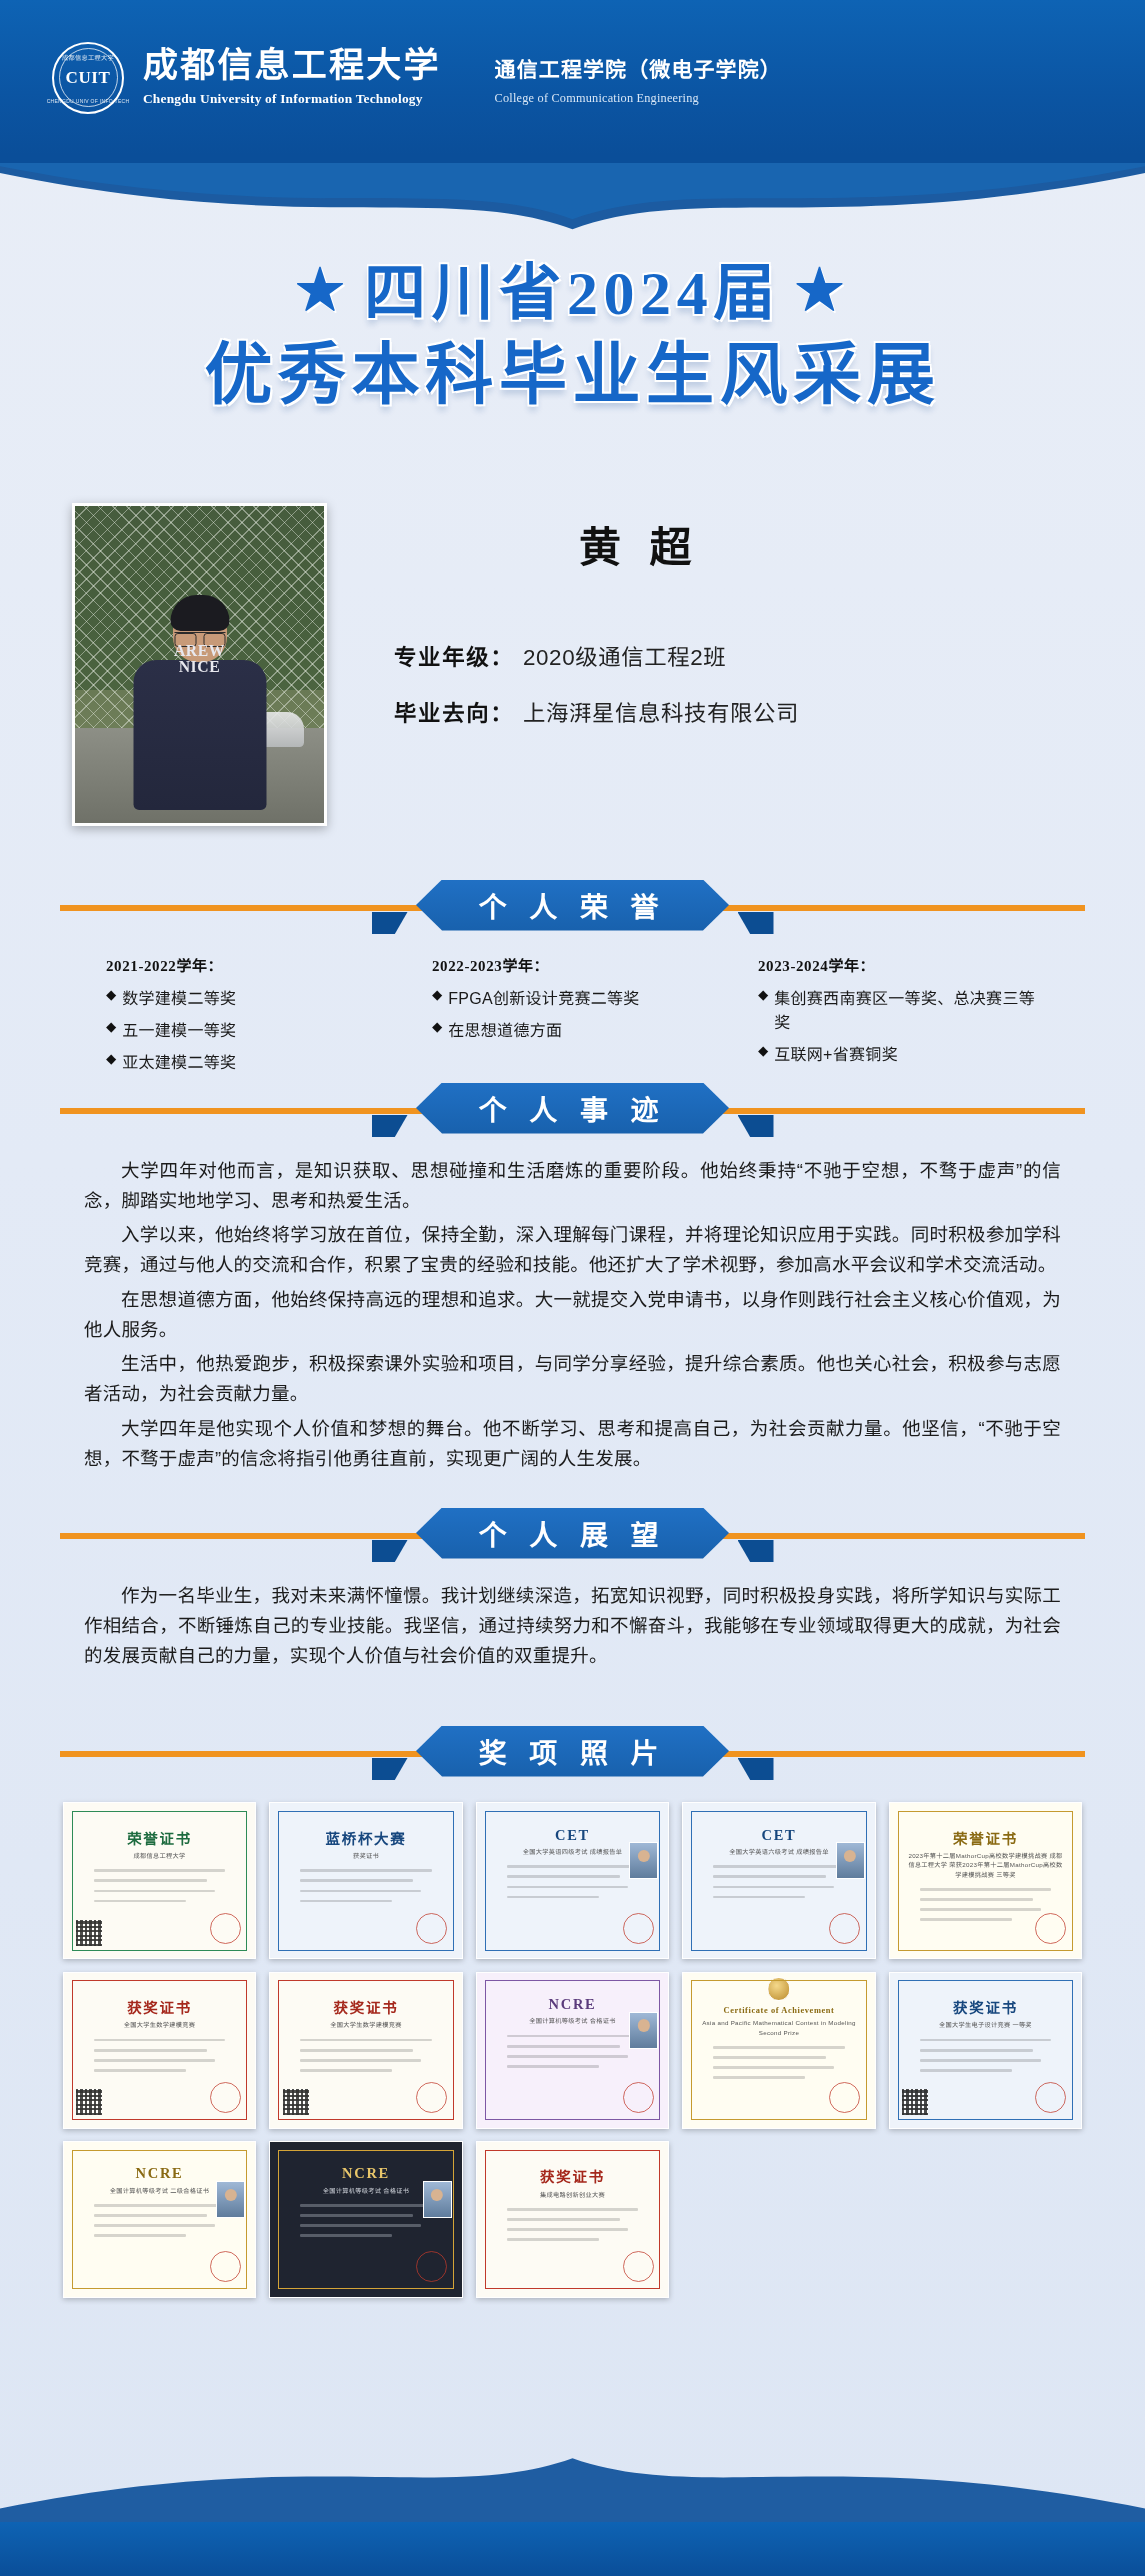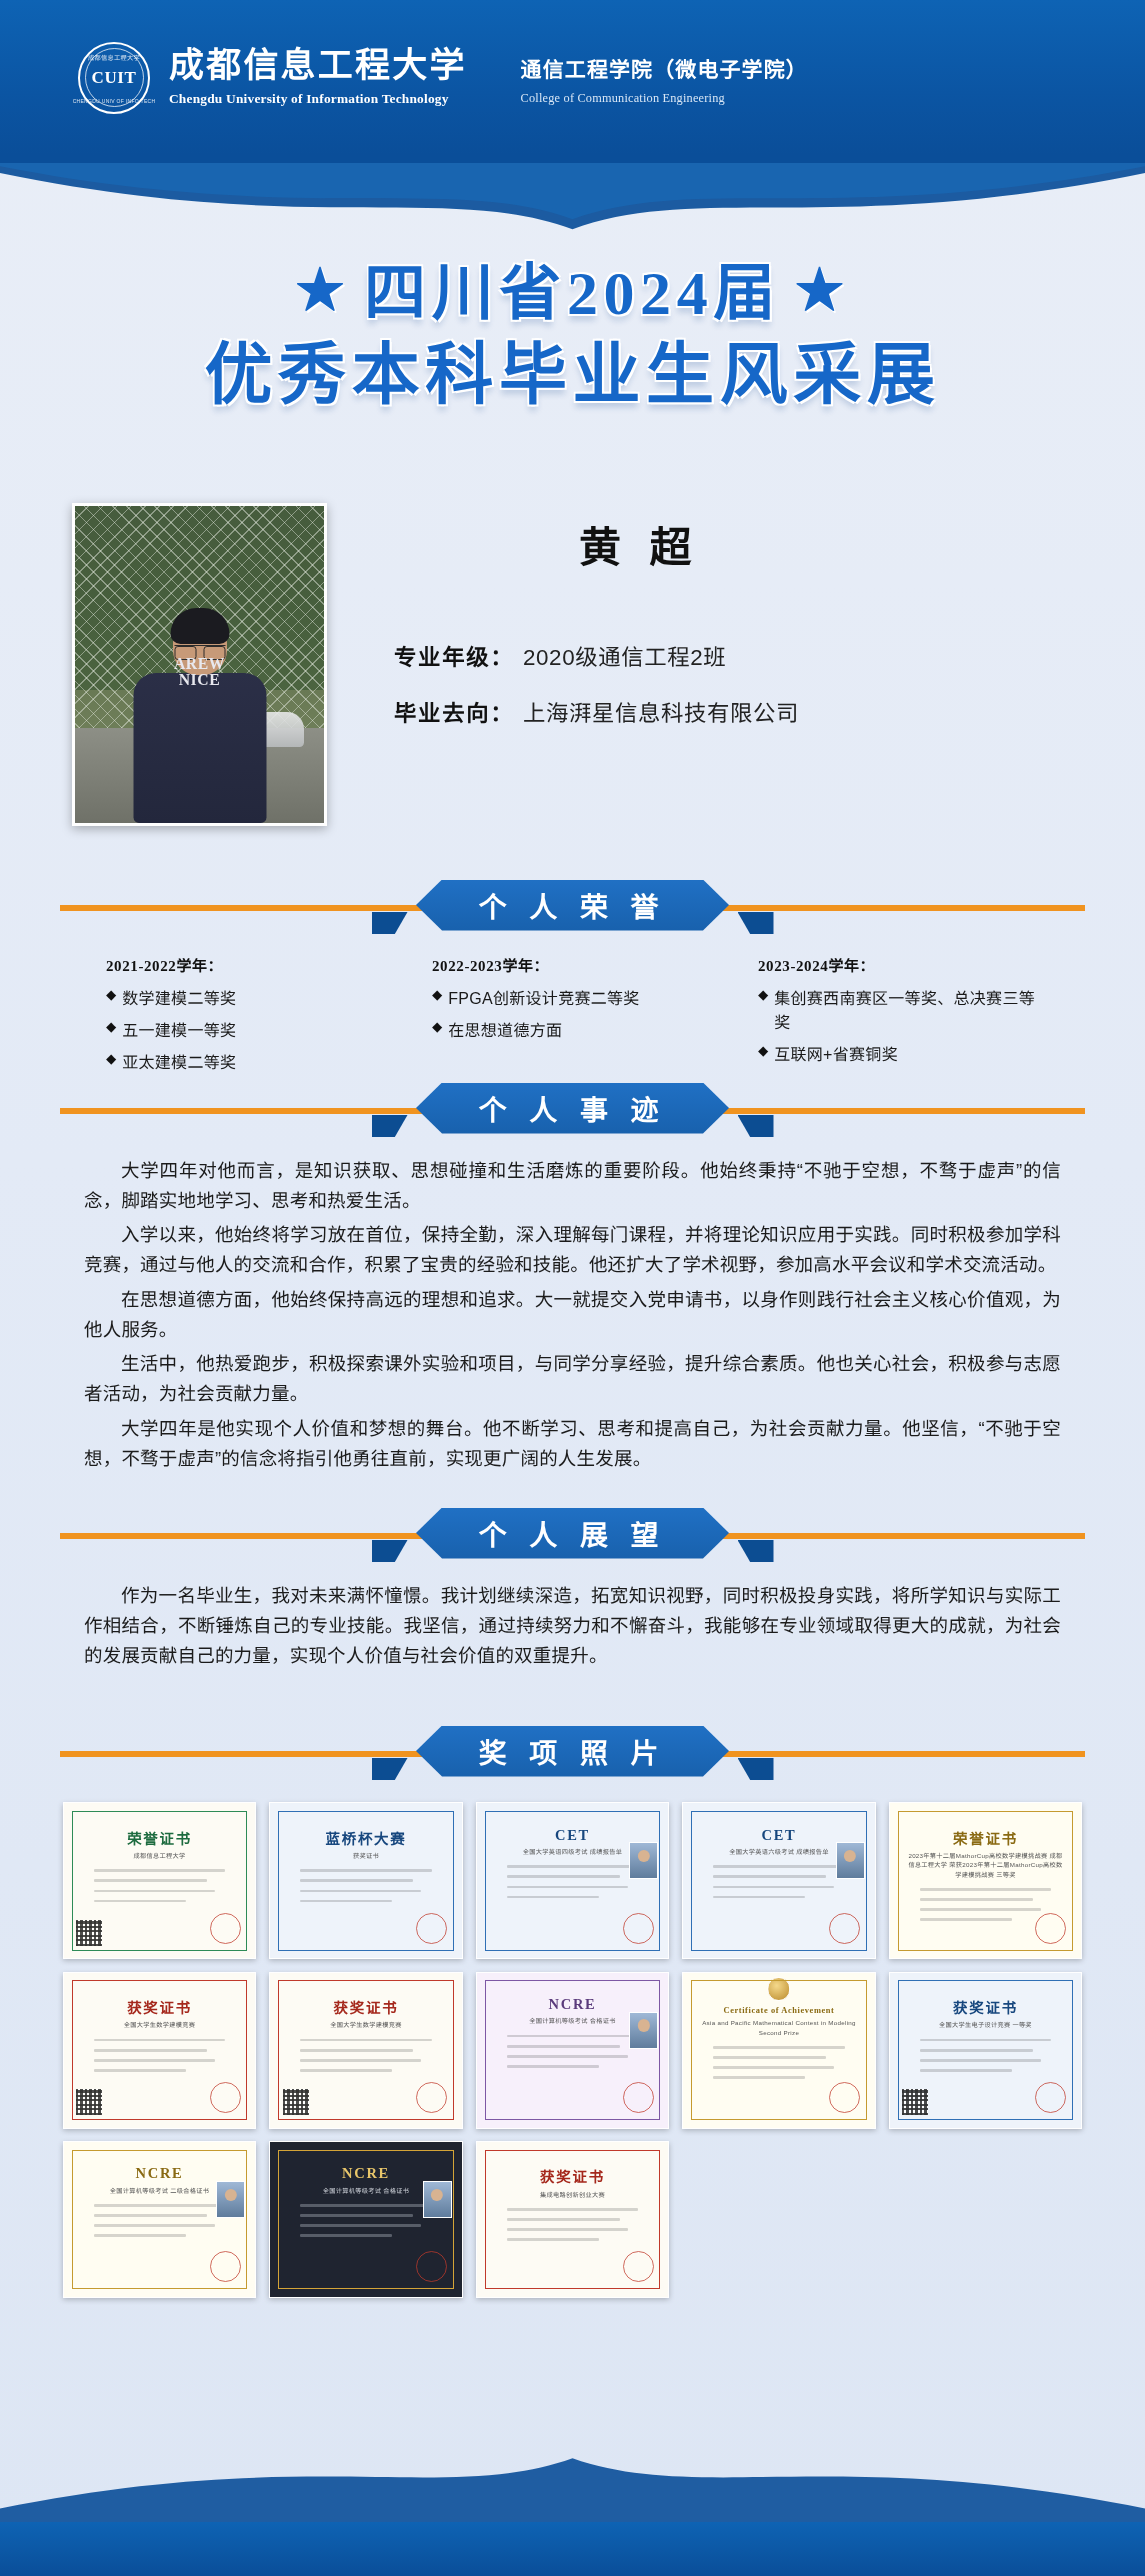--- a/index.html
+++ b/index.html
@@ -25,21 +25,21 @@
 
   
   .header-bar {
     position: absolute;
     left: 0; top: 0;
     width: 1145px;
     height: 155px;
     background: linear-gradient(180deg,#0e63b4 0%, #0b55a3 60%, #0a4e99 100%);
     display: flex;
     align-items: center;
-    padding-left: 78px;
+    padding-left: 52px;
     z-index: 5;
   }
   .header-accent {
     position: absolute;
     left: 0; top: 155px;
     width: 1145px; height: 7.8px;
     background: #0a4e99;
     z-index: 5;
   }
   .logo-wrap {
@@ -205,21 +205,21 @@
   }
   .photo-car {
     position:absolute; right:8%; bottom:24%;
     width:84px; height:35px;
     background: linear-gradient(180deg,#e8e9ea,#b9bcbe);
     border-radius: 14.5px 17px 4.5px 4.5px;
     opacity:.9;
   }
   .person {
     position:absolute;
-    left:50%; bottom:0;
+    left:50%; bottom:13px;
     transform: translateX(-50%);
     width: 140px; height: 218px;
   }
   .person .head {
     position:absolute; left:50%; top:10px; transform:translateX(-50%);
     width: 54px; height:60px; border-radius:27px 27px 24.6px 24.6px;
     background:#c79a78;
   }
   .person .hair {
     position:absolute; left:50%; top:3.4px; transform:translateX(-50%);

